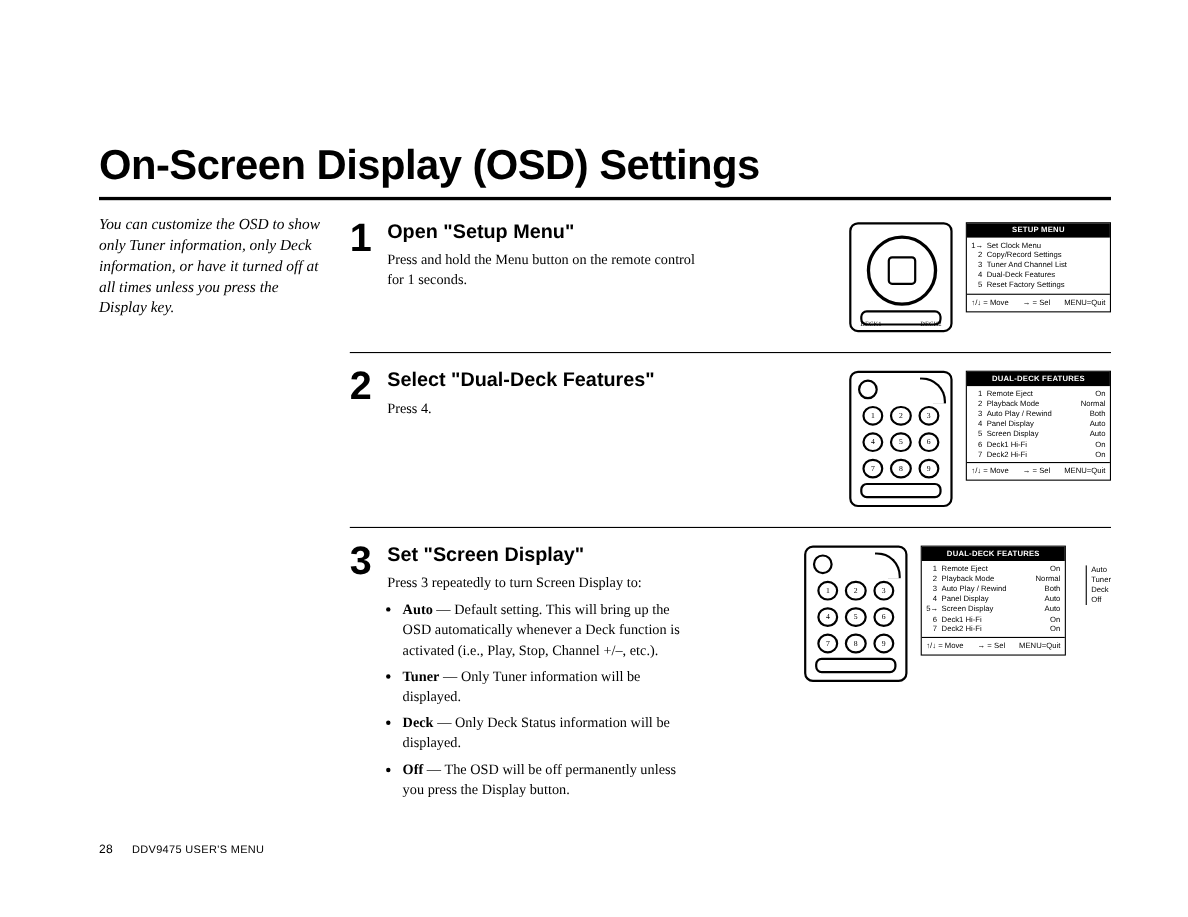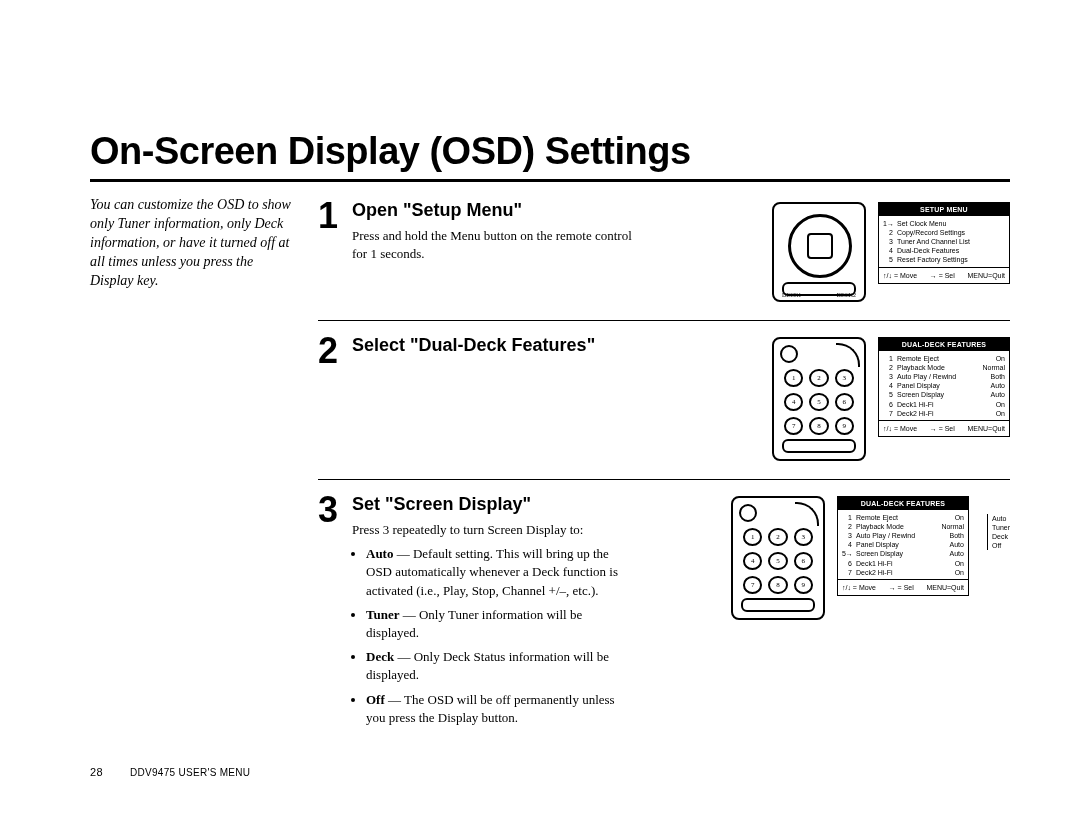--- a/index.html
+++ b/index.html
@@ -33,21 +33,21 @@
   .osd .hdr{background:#000;color:#fff;text-align:center;padding:2px 0;font-weight:700;letter-spacing:0.2px;}
   .osd .body{padding:3px 4px 2px 4px;}
   .osd .row{display:flex;justify-content:space-between;}
   .osd .row .n{width:10px;text-align:right;margin-right:4px;}
   .osd .row .t{flex:1;white-space:nowrap;overflow:hidden;}
   .osd .row .v{margin-left:4px;text-align:right;}
   .osd .ftr{border-top:1px solid #000;padding:3px 4px;display:flex;justify-content:space-between;gap:4px;}
   .sidepanel{border-left:1px solid #000;margin-left:6px;padding-left:4px;font-size:7px;line-height:1.3;font-family:Arial,Helvetica,sans-serif;align-self:flex-start;margin-top:18px;}
   .sidepanel div{white-space:nowrap;}
   .footer{position:absolute;left:90px;bottom:56px;font-size:10px;font-family:Arial,Helvetica,sans-serif;letter-spacing:0.3px;}
-  .footer .pn{font-weight:400;margin-right:24px;font-size:11px;}
+  .footer .pn{font-weight:400;margin-right:14px;font-size:11px;}
 </style>
 </head>
 <body>
 
 <div class="page">
   <h1>On-Screen Display (OSD) Settings</h1>
   <hr class="rule-heavy">
 
   <div class="cols">
     <div class="sidebar">You can customize the OSD to show only Tuner information, only Deck information, or have it turned off at all times unless you press the Display key.</div>
@@ -104,20 +104,21 @@
               <span>MENU=Quit</span>
             </div>
           </div>
         </div>
       </div>
 
       <div class="step">
         <div class="step-num">2</div>
         <div class="step-body">
           <div class="step-title">Select "Dual-Deck Features"</div>
+          <div class="step-text">Press 4.</div>
         </div>
         <div class="illus">
           <div class="remote tall">
             <div class="power"></div>
               <div class="arc"></div>
             <div class="grid">
                 <span>1</span>
                 <span>2</span>
                 <span>3</span>
                 <span>4</span>

